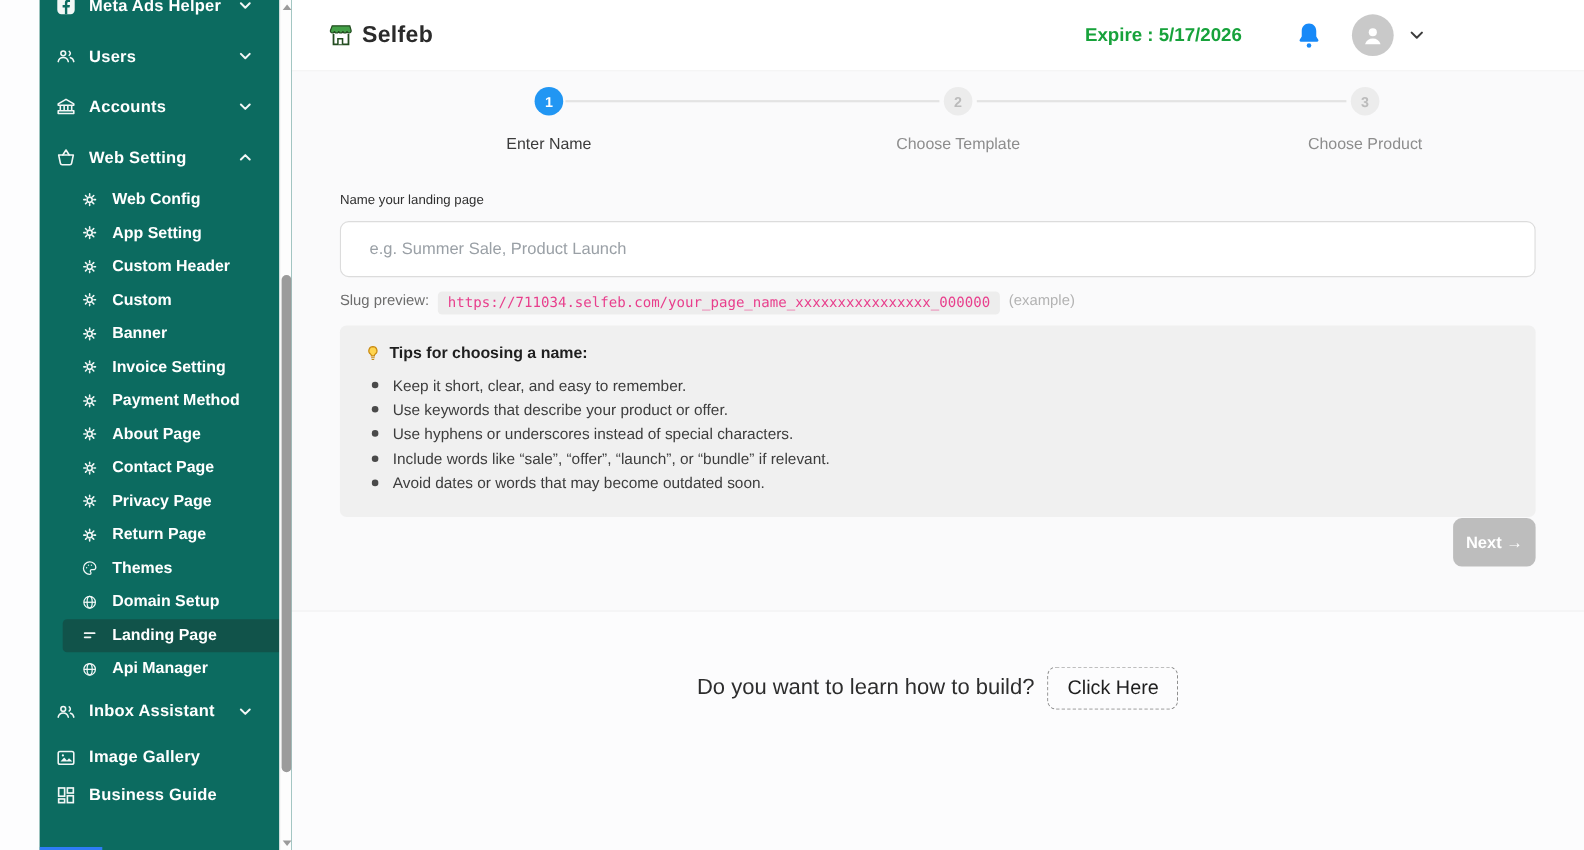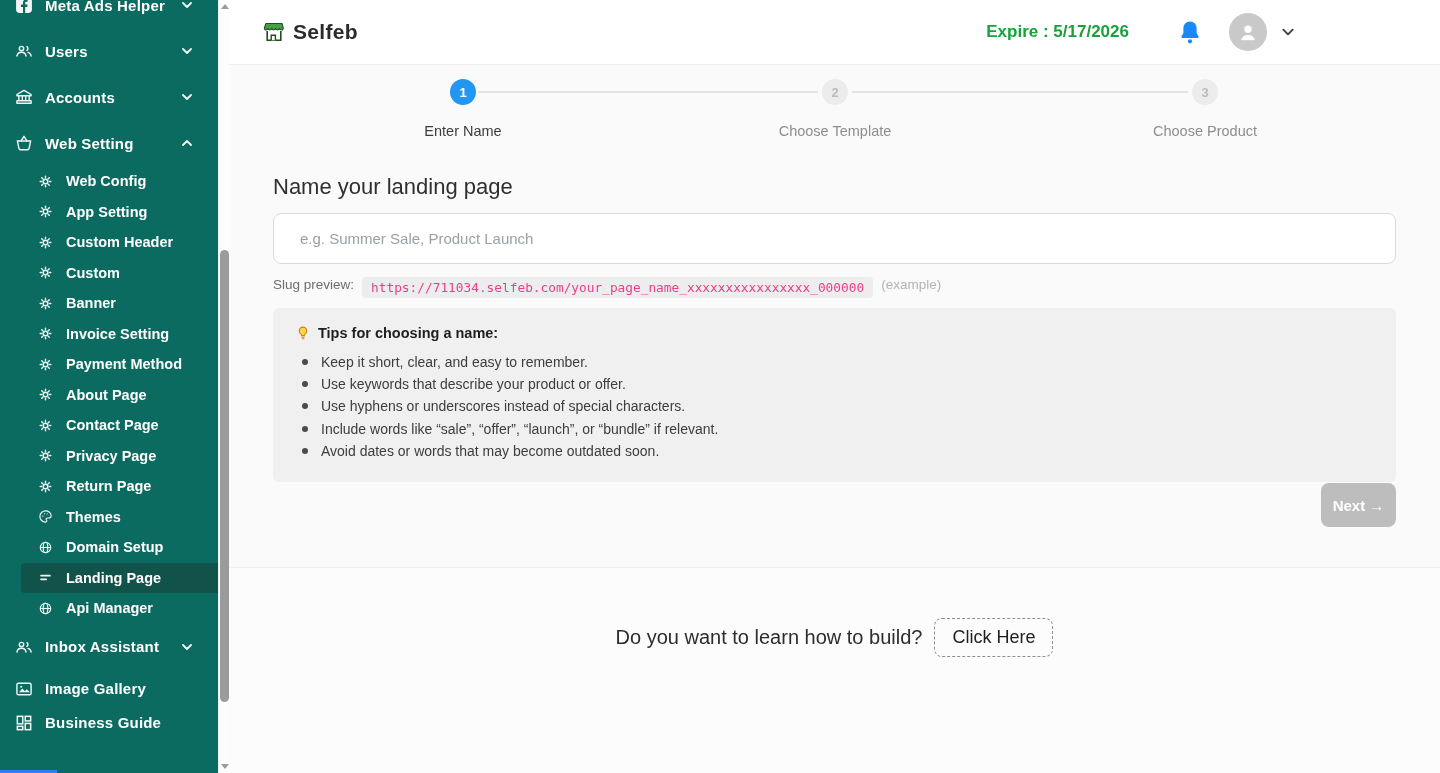--- a/index.html
+++ b/index.html
@@ -11,21 +11,21 @@
     --slug-pink:#e83e8c;
     --next-disabled:#bdbdbd;
   }
   *{box-sizing:border-box;}
   html,body{margin:0;padding:0;}
   body{
     width:1440px;height:773px;overflow:hidden;
     font-family:"Liberation Sans","DejaVu Sans",sans-serif;
     background:#fdfdfe;color:#2f2f2f;
   }
-  .app{display:flex;width:1440px;height:773px;}
+  .app{display:flex;width:1440px;height:773px;padding-left:36px;}
 
   
   .sidebar{position:relative;flex:0 0 229px;width:229px;height:100%;background:var(--sidebar-bg);overflow:hidden;}
   .menu{margin-top:-18px;padding-right:11px;}
   .side-item{display:flex;align-items:center;color:#fff;cursor:pointer;}
   .side-item.top{height:46px;padding-left:14px;font-size:15px;font-weight:700;letter-spacing:.2px;}
   .side-item.sub{height:30.5px;padding-left:38px;font-size:14.5px;font-weight:700;}
   .side-item.compact1{height:38px;}
   .side-item.compact2{height:30px;}
   .s-icon{display:inline-flex;align-items:center;justify-content:center;width:20px;height:20px;margin-right:11px;color:#fff;opacity:.95;flex:0 0 auto;}
@@ -62,21 +62,21 @@
 
   
   .card{background:#fafafb;border-bottom:1px solid #f0f0f2;padding:0 44px 40px;}
   .stepper{position:relative;height:95px;}
   .step-circle{position:absolute;top:14px;width:26px;height:26px;border-radius:50%;display:flex;align-items:center;justify-content:center;font-size:13px;font-weight:700;background:#ececec;color:#bbb;cursor:pointer;}
   .step-circle.on{background:var(--accent-blue);color:#fff;}
   .step-label{position:absolute;top:58px;transform:translateX(-50%);font-size:14.5px;color:#8d8d8d;white-space:nowrap;}
   .step-label.on{color:#3c3c3c;font-weight:500;}
   .step-line{position:absolute;top:26px;height:2px;background:#e3e3e3;}
 
-  .form-title{margin:14px 0 13px;font-size:22px;font-weight:500;color:#2f2f2f;}
+  .form-title{margin:14px 0 13px;font-size:12px;font-weight:500;color:#2f2f2f;}
   .name-input{display:block;width:100%;height:51px;border:1px solid #dcdcdc;border-radius:8px;padding:0 26px;font-size:15px;color:#333;background:#fff;outline:none;font-family:inherit;}
   .name-input::placeholder{color:#9aa0a6;}
 
   .slug-row{display:flex;align-items:flex-start;gap:8px;margin:13px 0 10px;font-size:13.5px;color:#6d6d6d;}
   .slug-chip{background:#ededed;border-radius:4px;padding:3px 9px;font-family:"DejaVu Sans Mono",monospace;font-size:12.8px;color:var(--slug-pink);white-space:nowrap;}
   .slug-example{color:#b3b3b3;}
 
   .tips{background:#f0f0f0;border-radius:6px;padding:17px 22px 20px;}
   .tips-title-row{display:flex;align-items:center;gap:7px;margin-bottom:10px;}
   .bulb{width:16px;height:16px;display:inline-flex;}

